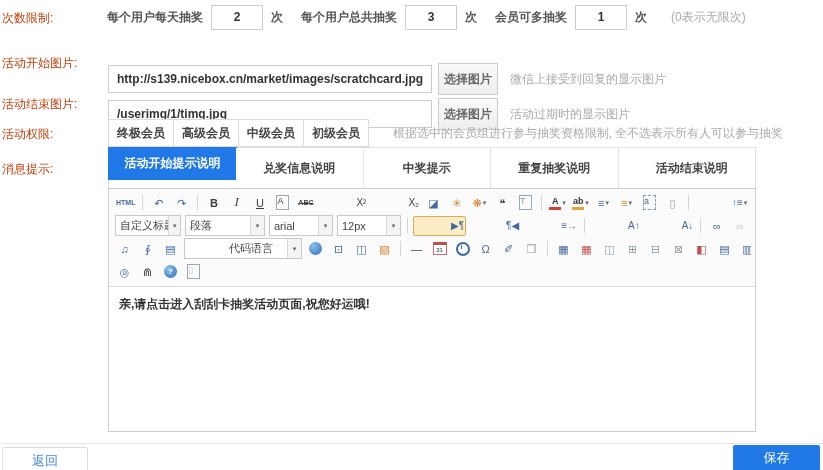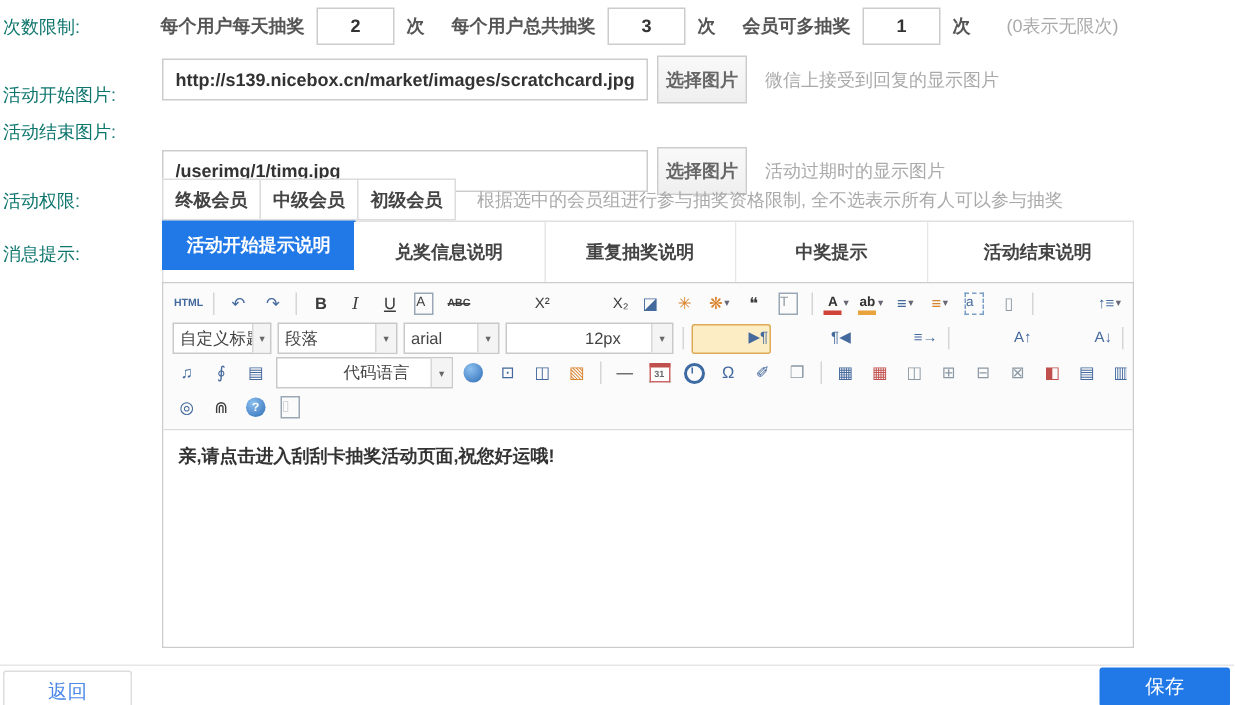--- a/index.html
+++ b/index.html
@@ -1,33 +1,33 @@
 <!DOCTYPE html>
 <html><head>
 <meta charset="utf-8">
 <style>
   html,body{margin:0;padding:0;background:#fff;}
   body{font-family:"Liberation Sans","DejaVu Sans",sans-serif;font-size:12px;color:#444;}
   .page{position:relative;width:823px;height:470px;background:#fff;overflow:hidden;}
-  .flabel{position:absolute;left:2px;font-size:12px;color:#0f766e;}
+  .flabel{position:absolute;left:2px;font-size:12px;color:#c2410c;}
   .row{position:absolute;left:107px;display:flex;align-items:center;white-space:nowrap;}
   
   .limit-text{color:#555;font-weight:600;}
   .num-input{width:46px;height:21px;border:1px solid #ccc;text-align:center;font-size:12px;color:#333;font-weight:600;margin:0 8px;outline:none;font-family:inherit;}
   .unit{color:#555;font-weight:600;margin-right:18px;}
   .hint{color:#aaa;font-weight:400;}
   
   .url-input{width:306px;height:26px;border:1px solid #ccc;padding:0 8px;font-size:12px;color:#333;font-weight:600;outline:none;font-family:inherit;}
   .pick-btn{height:30px;width:58px;margin-left:6px;background:linear-gradient(#f9f9f9,#efefef);border:1px solid #ccc;font-size:12px;color:#666;font-weight:700;display:inline-flex;align-items:center;justify-content:center;cursor:pointer;text-align:right;}
   .url-hint{margin-left:12px;color:#aaa;}
   
   .mgroup{display:inline-flex;}
   .mbtn{height:26px;padding:0 8px;background:#fff;border:1px solid #dcdcdc;display:inline-flex;align-items:center;font-size:12px;color:#444;font-weight:600;margin-left:-1px;cursor:pointer;}
   .mbtn:first-child{margin-left:0;}
-  .perm-hint{margin-left:14px;color:#aaa;}
+  .perm-hint{margin-left:24px;color:#aaa;font-family:Liberation Serif, serif;}
   
   .tabs{position:absolute;left:108px;top:147px;width:648px;height:43px;display:flex;border:1px solid #e0e0e0;box-sizing:border-box;}
   .tab{flex:1;display:flex;align-items:center;justify-content:center;font-size:12px;color:#444;font-weight:600;background:#fff;border-right:1px solid #e6e6e6;cursor:pointer;}
   .tab:last-child{border-right:none;padding-left:10px;}
   .tab.active{background:#2179e8;color:#fff;border-right:none;margin:-1px;height:33px;flex:1.02;}
   
   .editor{position:absolute;left:108px;top:188px;width:648px;height:244px;border:1px solid #ccc;box-sizing:border-box;display:flex;flex-direction:column;background:#fff;}
   .toolbar{background:#fbfbfb;border-bottom:1px solid #ddd;padding:2px 4px 3px;}
   .tb-row{display:flex;align-items:center;height:23px;overflow:hidden;white-space:nowrap;}
   .tb-ic{display:inline-flex;align-items:center;justify-content:center;min-width:17px;height:18px;padding:0 1px;margin:0 1px;border:1px solid transparent;border-radius:2px;font-size:11px;line-height:18px;cursor:pointer;flex:0 0 auto;}
@@ -76,49 +76,50 @@
     <span class="limit-text">每个用户总共抽奖</span>
     <input class="num-input" type="text" value="3" style="">
     <span class="unit">次</span>
     <span class="limit-text">会员可多抽奖</span>
     <input class="num-input" type="text" value="1" style="">
     <span class="unit">次</span>
     <span class="hint" style="margin-left:6px">(0表示无限次)</span>
   </div>
 
   <span class="flabel" style="top:55px">活动开始图片:</span>
-  <div class="row" style="top:38px;height:30px;left:108px">
+  <div class="row" style="top:64px;height:30px;left:108px">
     <input class="url-input" type="text" value="http://s139.nicebox.cn/market/images/scratchcard.jpg" style="">
     <span class="pick-btn">选择图片</span>
     <span class="url-hint">微信上接受到回复的显示图片</span>
   </div>
 
-  <span class="flabel" style="top:80px">活动结束图片:</span>
+  <span class="flabel" style="top:96px">活动结束图片:</span>
   <div class="row" style="top:99px;height:30px;left:108px">
     <input class="url-input" type="text" value="/userimg/1/timg.jpg" style="">
     <span class="pick-btn">选择图片</span>
     <span class="url-hint">活动过期时的显示图片</span>
   </div>
 
   <span class="flabel" style="top:126px">活动权限:</span>
   <div class="row" style="top:119px;height:28px;left:108px">
     <span class="mgroup" id="member-group">
         <span class="mbtn">终极会员</span>
+        <span class="mbtn">高级会员</span>
         <span class="mbtn">中级会员</span>
         <span class="mbtn">初级会员</span>
       </span>
     <span class="perm-hint">根据选中的会员组进行参与抽奖资格限制, 全不选表示所有人可以参与抽奖</span>
   </div>
 
   <span class="flabel" style="top:161px">消息提示:</span>
   <div class="tabs" id="tabs">
       <div class="tab active">活动开始提示说明</div>
       <div class="tab">兑奖信息说明</div>
+      <div class="tab">中奖提示</div>
       <div class="tab">重复抽奖说明</div>
-      <div class="tab">中奖提示</div>
       <div class="tab">活动结束说明</div>
     </div>
 
   <div class="editor">
     <div class="toolbar" id="toolbar">
         <div class="tb-row">
           <span class="tb-ic">
             <span class="txt">HTML</span>
           </span>
           <span class="tb-sep"></span>
@@ -219,21 +220,21 @@
             <span class="sc">▾</span>
           </span>
           <span class="sel" style="width: 78px;">
             <span class="sv">段落</span>
             <span class="sc">▾</span>
           </span>
           <span class="sel" style="width: 62px;">
             <span class="sv">arial</span>
             <span class="sc">▾</span>
           </span>
-          <span class="sel" style="width: 62px; padding-left: 48px;">
+          <span class="sel" style="width: 62px;">
             <span class="sv">12px</span>
             <span class="sc">▾</span>
           </span>
           <span class="tb-sep"></span>
           <span class="tb-ic active">
             <span class="blu sm">▶¶</span>
           </span>
           <span class="tb-ic">
             <span class="blu sm">¶◀</span>
           </span>

